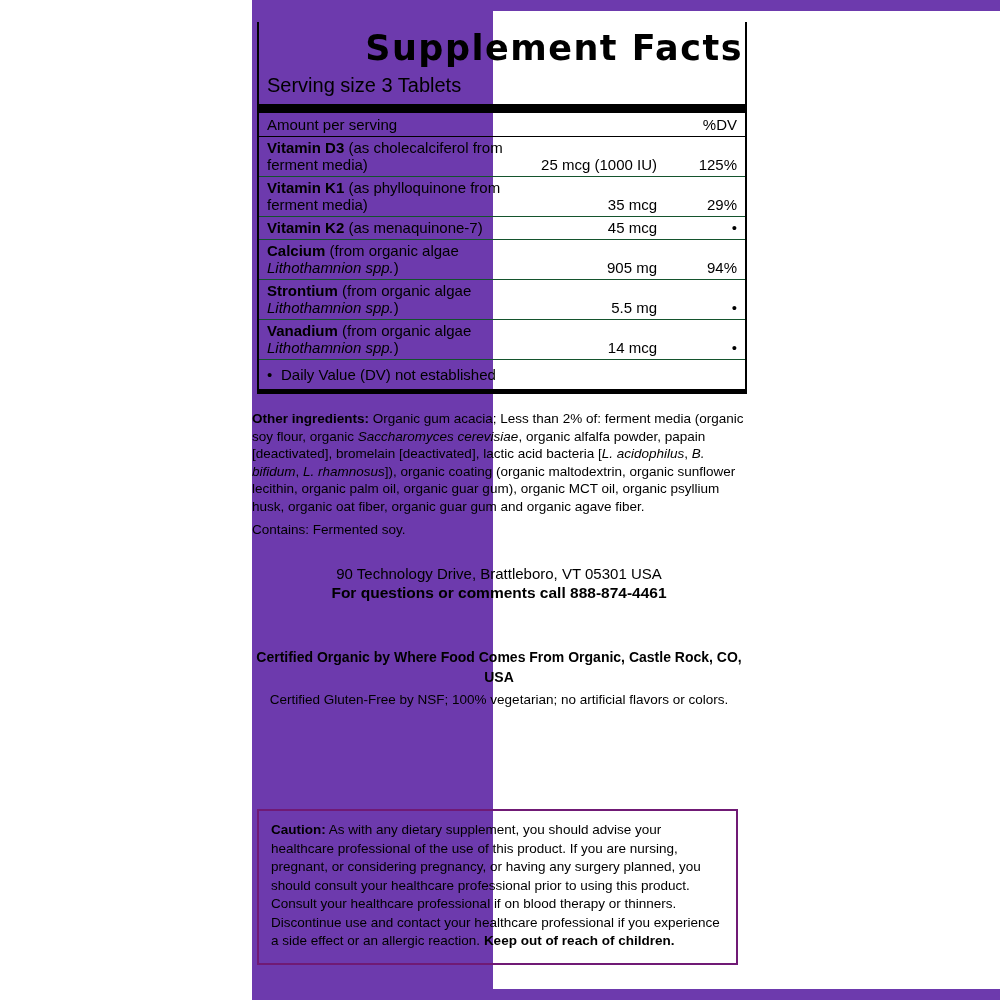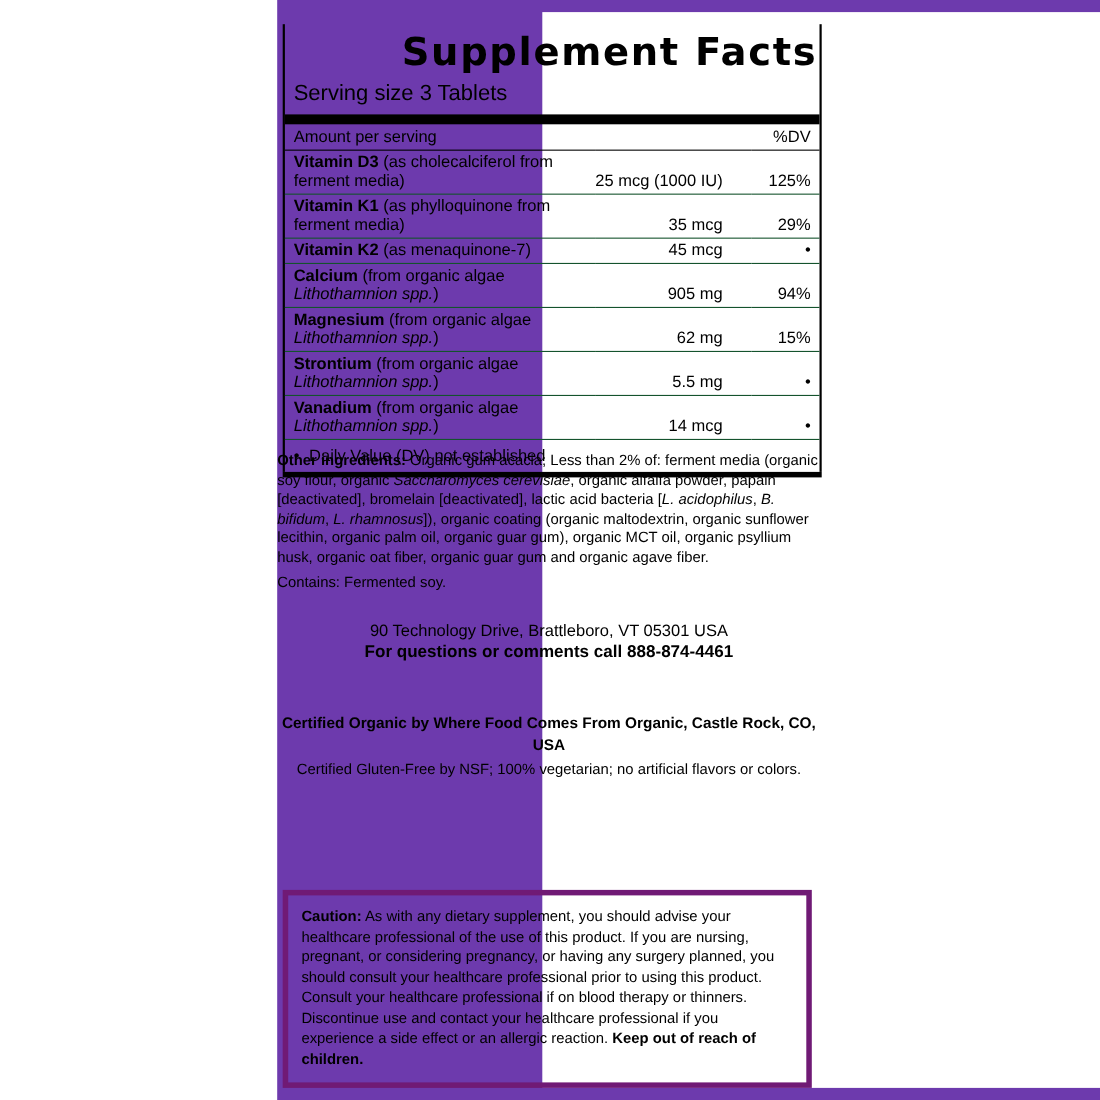--- a/index.html
+++ b/index.html
@@ -170,21 +170,21 @@
     padding-top: 3px;
     text-align: center;
   }
 
   
   .caution {
     position: absolute;
     left: 5px;
     top: 787px;
     width: 481px;
-    border: 5px solid #701a75;
+    border: 2px solid #701a75;
     padding: 10px 12px 12px 12px;
     font-size: 13.5px;
     line-height: 18.5px;
     box-sizing: border-box;
   }
   .caution b { font-weight: bold; }
 </style>
 </head>
 <body>
 
@@ -224,25 +224,20 @@
             <td class="c-amt">45 mcg</td>
             <td class="c-dv">•</td>
           </tr>
 
           <tr>
             <td class="c-name"><b>Calcium</b><span> (from organic algae <i>Lithothamnion spp.</i>)</span></td>
             <td class="c-amt">905 mg</td>
             <td class="c-dv">94%</td>
           </tr>
 
-          <tr>
-            <td class="c-name"><b>Magnesium</b><span> (from organic algae <i>Lithothamnion spp.</i>)</span></td>
-            <td class="c-amt">62 mg</td>
-            <td class="c-dv">15%</td>
-          </tr>
 
           <tr>
             <td class="c-name"><b>Strontium</b><span> (from organic algae <i>Lithothamnion spp.</i>)</span></td>
             <td class="c-amt">5.5 mg</td>
             <td class="c-dv">•</td>
           </tr>
 
           <tr>
             <td class="c-name"><b>Vanadium</b><span> (from organic algae <i>Lithothamnion spp.</i>)</span></td>
             <td class="c-amt">14 mcg</td>

